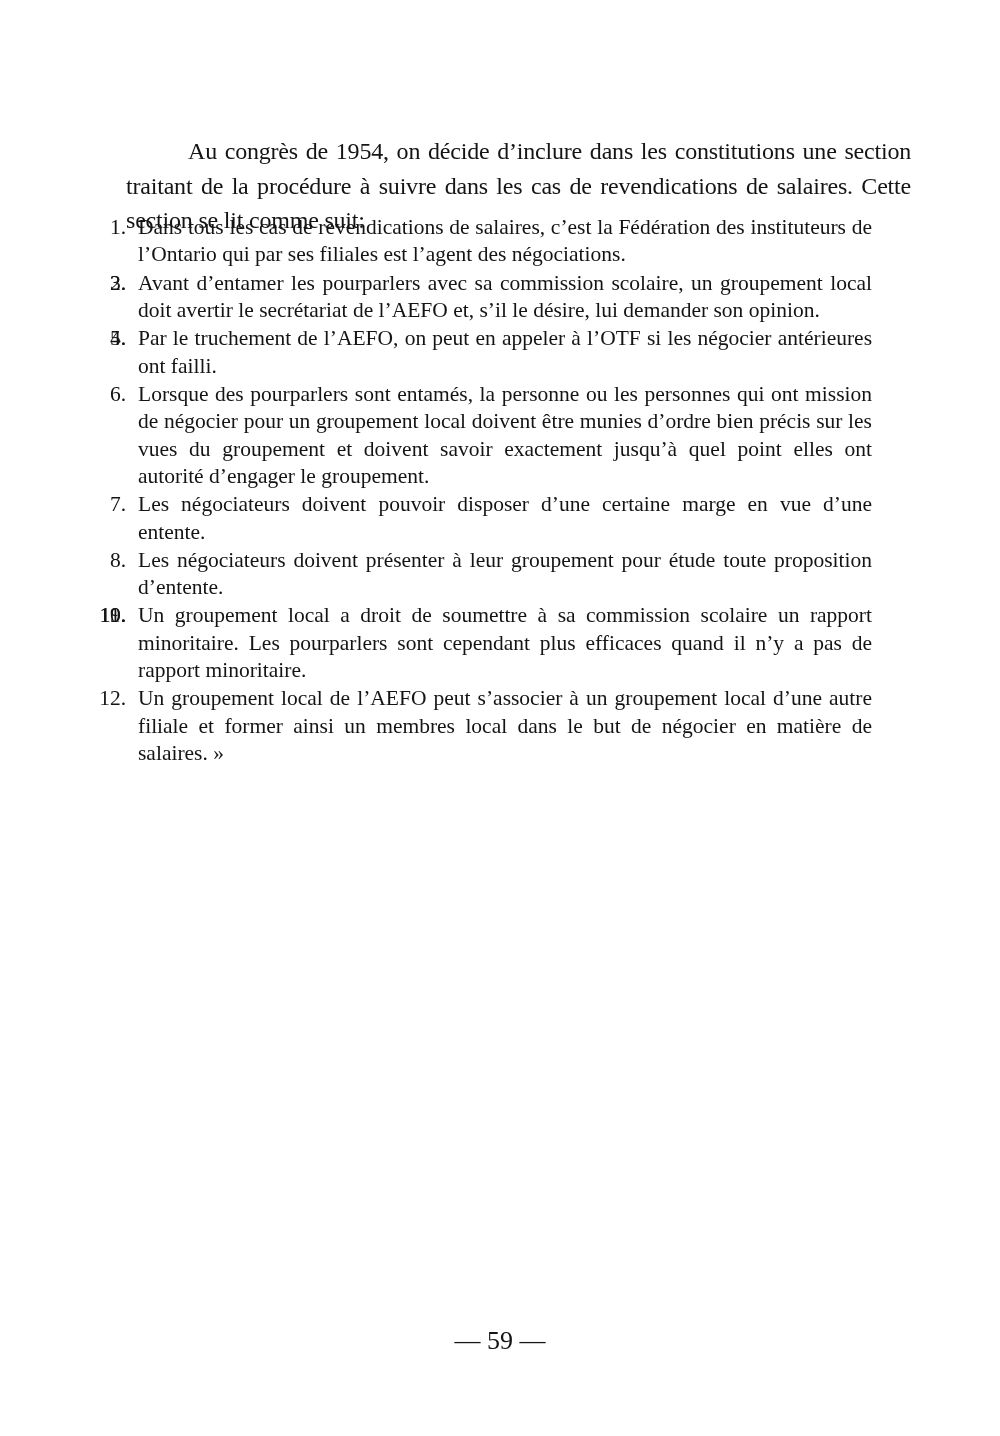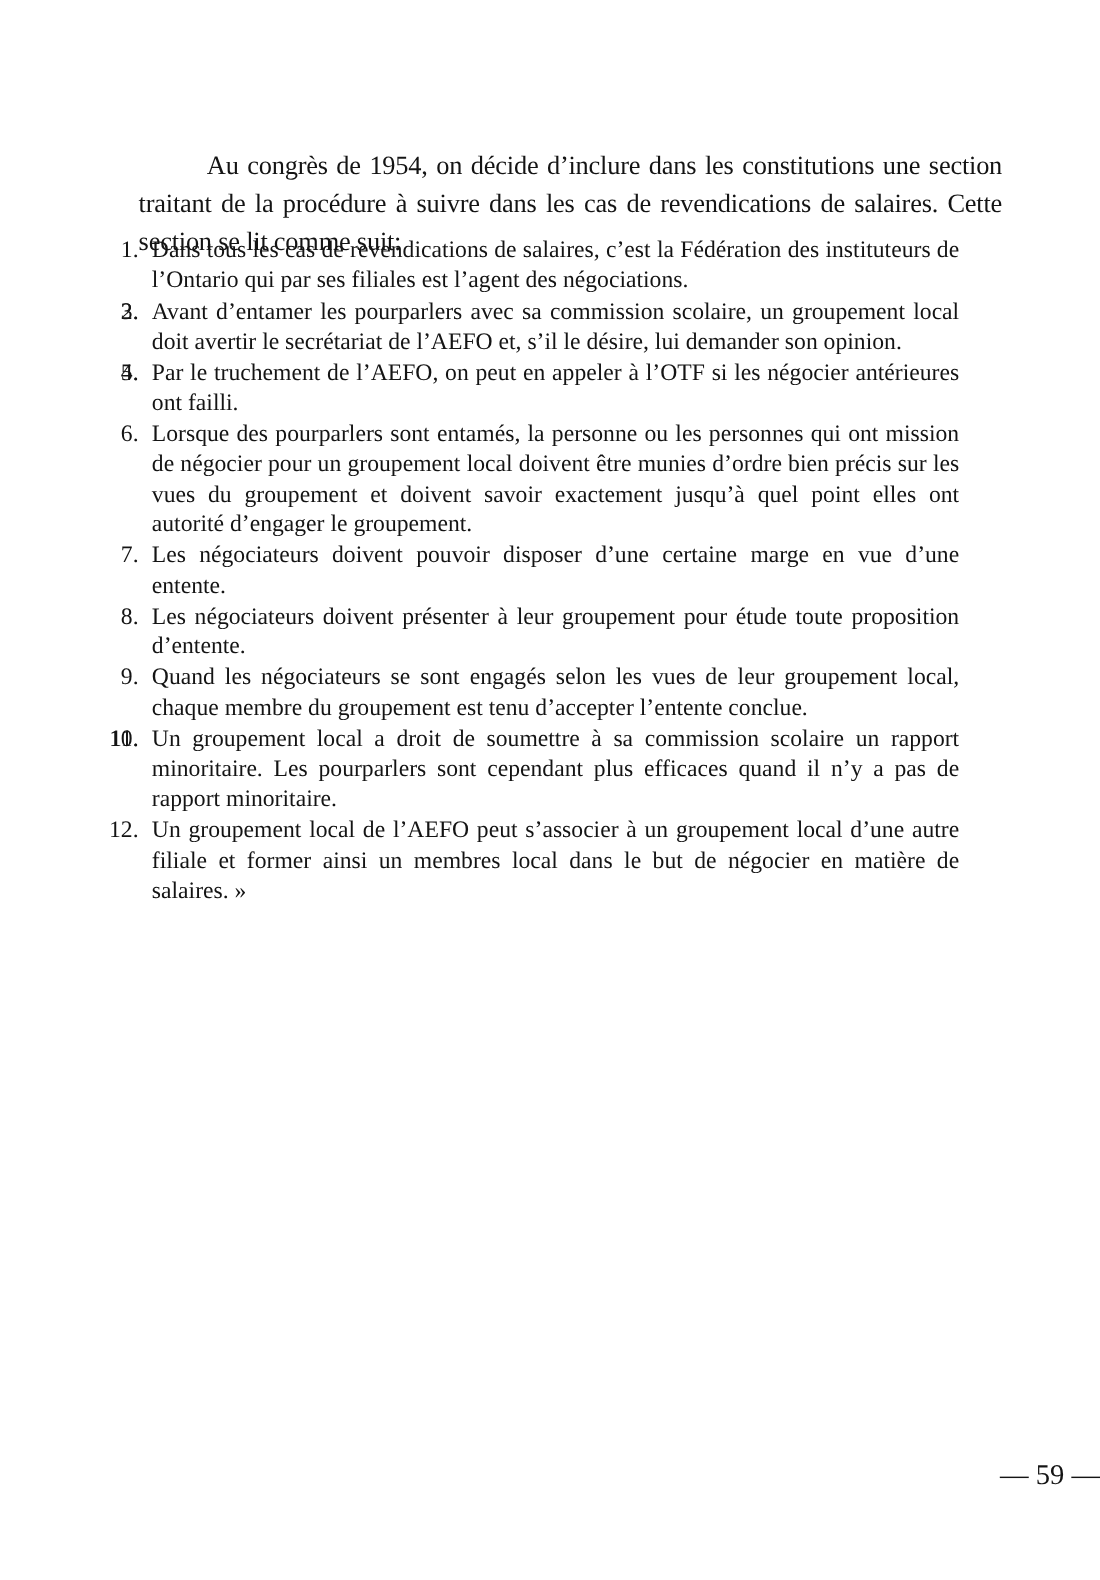--- a/index.html
+++ b/index.html
@@ -19,37 +19,37 @@
     margin: 0; padding: 0; list-style: none;
   }
   .item {
     position: relative; padding-left: 46px; font-size: 21.5px;
     line-height: 27.4px; text-align: justify; margin-bottom: 0.8px;
   }
   .num {
     position: absolute; left: 0; top: 0; width: 34px; text-align: right;
   }
   .folio {
-    position: absolute; left: 0; width: 1000px; top: 1326px; text-align: right;
+    position: absolute; left: 0; width: 1000px; top: 1326px; text-align: center;
     font-size: 26px;
   }
 </style>
 </head>
 <body>
 
 <div class="page">
   <p class="intro">Au congrès de 1954, on décide d’inclure dans les constitutions une section traitant de la procédure à suivre dans les cas de revendications de salaires. Cette section se lit comme suit:</p>
   <ol class="list">
     <li class="item"><span class="num">1.</span><span>Dans tous les cas de revendications de salaires, c’est la Fédération des instituteurs de l’Ontario qui par ses filiales est l’agent des négociations.</span></li>
     <li class="item"><span class="num">2.</span></li>
     <li class="item"><span class="num">3.</span><span>Avant d’entamer les pourparlers avec sa commission scolaire, un groupement local doit avertir le secrétariat de l’AEFO et, s’il le désire, lui demander son opinion.</span></li>
     <li class="item"><span class="num">4.</span></li>
     <li class="item"><span class="num">5.</span><span>Par le truchement de l’AEFO, on peut en appeler à l’OTF si les négocier antérieures ont failli.</span></li>
     <li class="item"><span class="num">6.</span><span>Lorsque des pourparlers sont entamés, la personne ou les personnes qui ont mission de négocier pour un groupement local doivent être munies d’ordre bien précis sur les vues du groupement et doivent savoir exactement jusqu’à quel point elles ont autorité d’engager le groupement.</span></li>
     <li class="item"><span class="num">7.</span><span>Les négociateurs doivent pouvoir disposer d’une certaine marge en vue d’une entente.</span></li>
     <li class="item"><span class="num">8.</span><span>Les négociateurs doivent présenter à leur groupement pour étude toute proposition d’entente.</span></li>
-    <li class="item"><span class="num">9.</span><span>Quand les négociateurs se sont engagés selon les vues de leur groupement local, chaque membre du groupement est tenu d’accepter l’entente conclue.</span></li>
+    <li class="item"><span class="num">9.</span></li>
     <li class="item"><span class="num">10.</span></li>
     <li class="item"><span class="num">11.</span><span>Un groupement local a droit de soumettre à sa commission scolaire un rapport minoritaire. Les pourparlers sont cependant plus efficaces quand il n’y a pas de rapport minoritaire.</span></li>
     <li class="item"><span class="num">12.</span><span>Un groupement local de l’AEFO peut s’associer à un groupement local d’une autre filiale et former ainsi un membres local dans le but de négocier en matière de salaires. »</span></li>
   </ol>
   <div class="folio">— 59 —</div>
 </div>
 
 </body></html>

